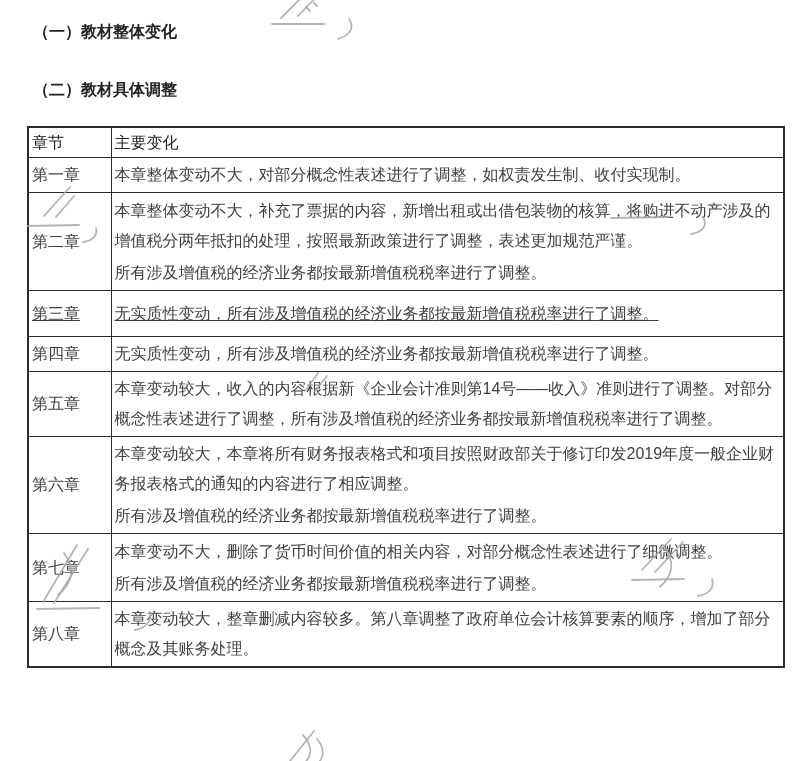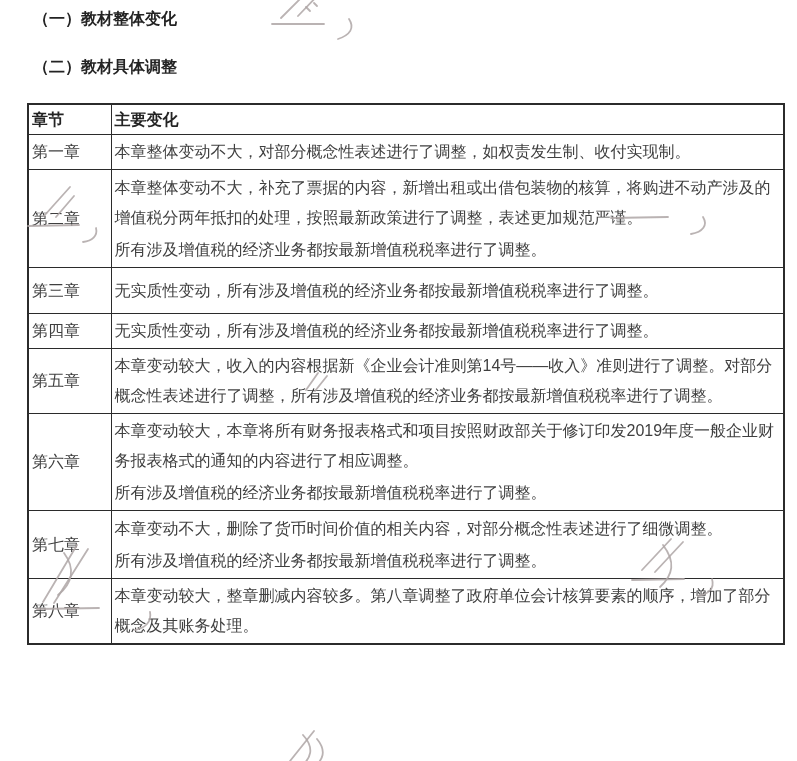--- a/index.html
+++ b/index.html
@@ -2,43 +2,43 @@
 <html><head>
 <meta charset="utf-8">
 <style>
   html,body{margin:0;padding:0;}
   body{
     width:797px;height:761px;position:relative;overflow:hidden;
     background:#ffffff;
     font-family:"Liberation Sans","DejaVu Sans",sans-serif;
     color:#3f3f3f;
   }
-  .doc{position:relative;padding:10px 4px 0 1px;}
+  .doc{position:relative;padding:23px 4px 0 1px;}
   .sec-heading{
     font-size:16px;font-weight:bold;color:#232323;
     margin:0;padding-left:32px;line-height:18px;
   }
-  .sec-heading.second{margin-top:30px;}
+  .sec-heading.second{margin-top:40px;}
   .intro{
     font-size:16px;line-height:30px;color:#3f3f3f;
     margin:24px 0 0 0;text-indent:33px;
   }
   table.chg{
     border-collapse:collapse;table-layout:fixed;
     width:758px;margin:27px 0 0 26px;
     border:2px solid #2b2b2b;
   }
   table.chg th,table.chg td{
     border:1px solid #2b2b2b;
     font-size:16px;vertical-align:middle;
     padding:0 6px 0 3px;
     overflow:hidden;
   }
   table.chg th{
-    text-align:left;font-weight:bold;color:#232323;height:29px;line-height:29px;
+    text-align:left;font-weight:normal;color:#232323;height:29px;line-height:29px;
   }
   col.c1{width:83px;}
   td.chapter{line-height:22px;}
   td.changes p{margin:2px 0;line-height:30px;}
   .watermark{
     position:absolute;left:0;top:0;z-index:5;pointer-events:none;
   }
   .watermark path{fill:none;stroke:#aea6a6;stroke-width:1.8;stroke-linecap:round;opacity:.85;}
 </style>
 </head>
@@ -106,21 +106,21 @@
             <p>本章整体变动不大，对部分概念性表述进行了调整，如权责发生制、收付实现制。</p>
           </td>
         </tr>
         <tr style="height: 98px;">
           <td class="chapter">第二章</td>
           <td class="changes">
             <p>本章整体变动不大，补充了票据的内容，新增出租或出借包装物的核算，将购进不动产涉及的增值税分两年抵扣的处理，按照最新政策进行了调整，表述更加规范严谨。</p>
             <p>所有涉及增值税的经济业务都按最新增值税税率进行了调整。</p>
           </td>
         </tr>
-        <tr style="height: 46px;">
+        <tr style="height: 46px; text-decoration: underline;">
           <td class="chapter">第三章</td>
           <td class="changes">
             <p>无实质性变动，所有涉及增值税的经济业务都按最新增值税税率进行了调整。</p>
           </td>
         </tr>
         <tr style="height: 35px;">
           <td class="chapter">第四章</td>
           <td class="changes">
             <p>无实质性变动，所有涉及增值税的经济业务都按最新增值税税率进行了调整。</p>
           </td>

